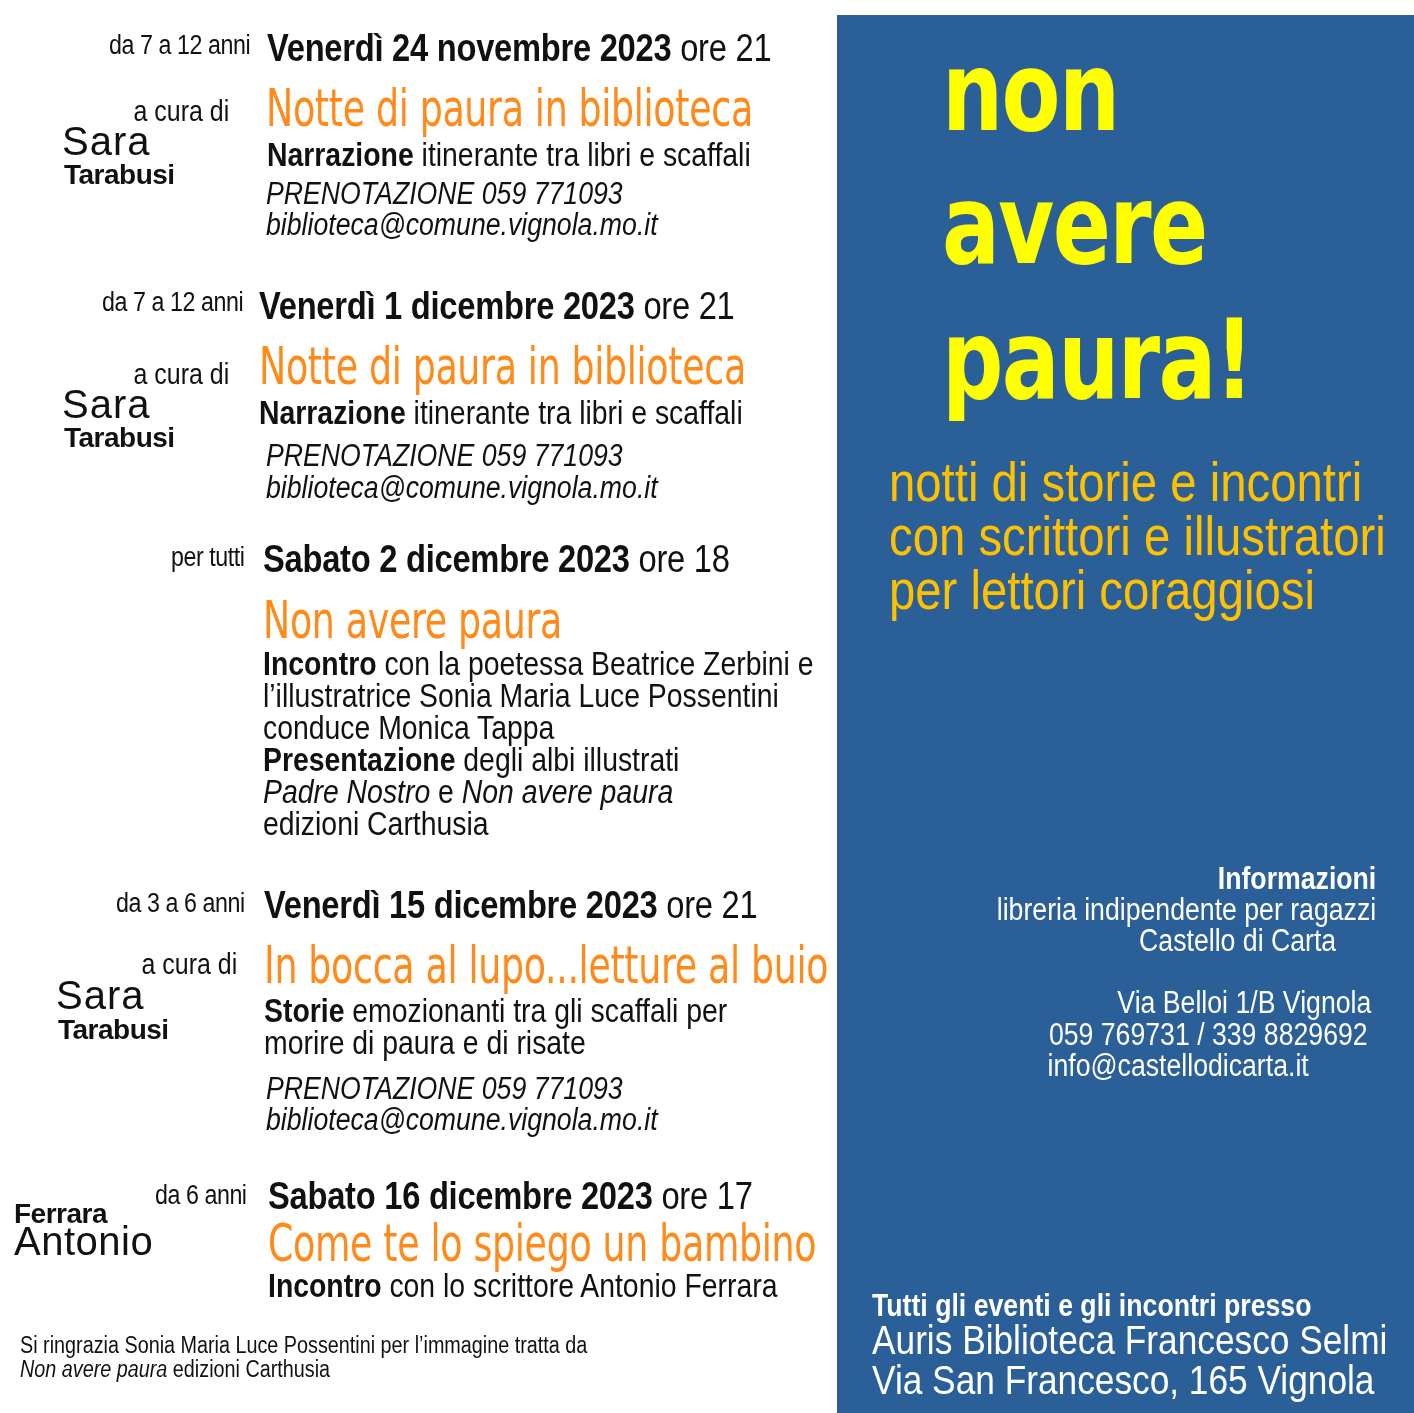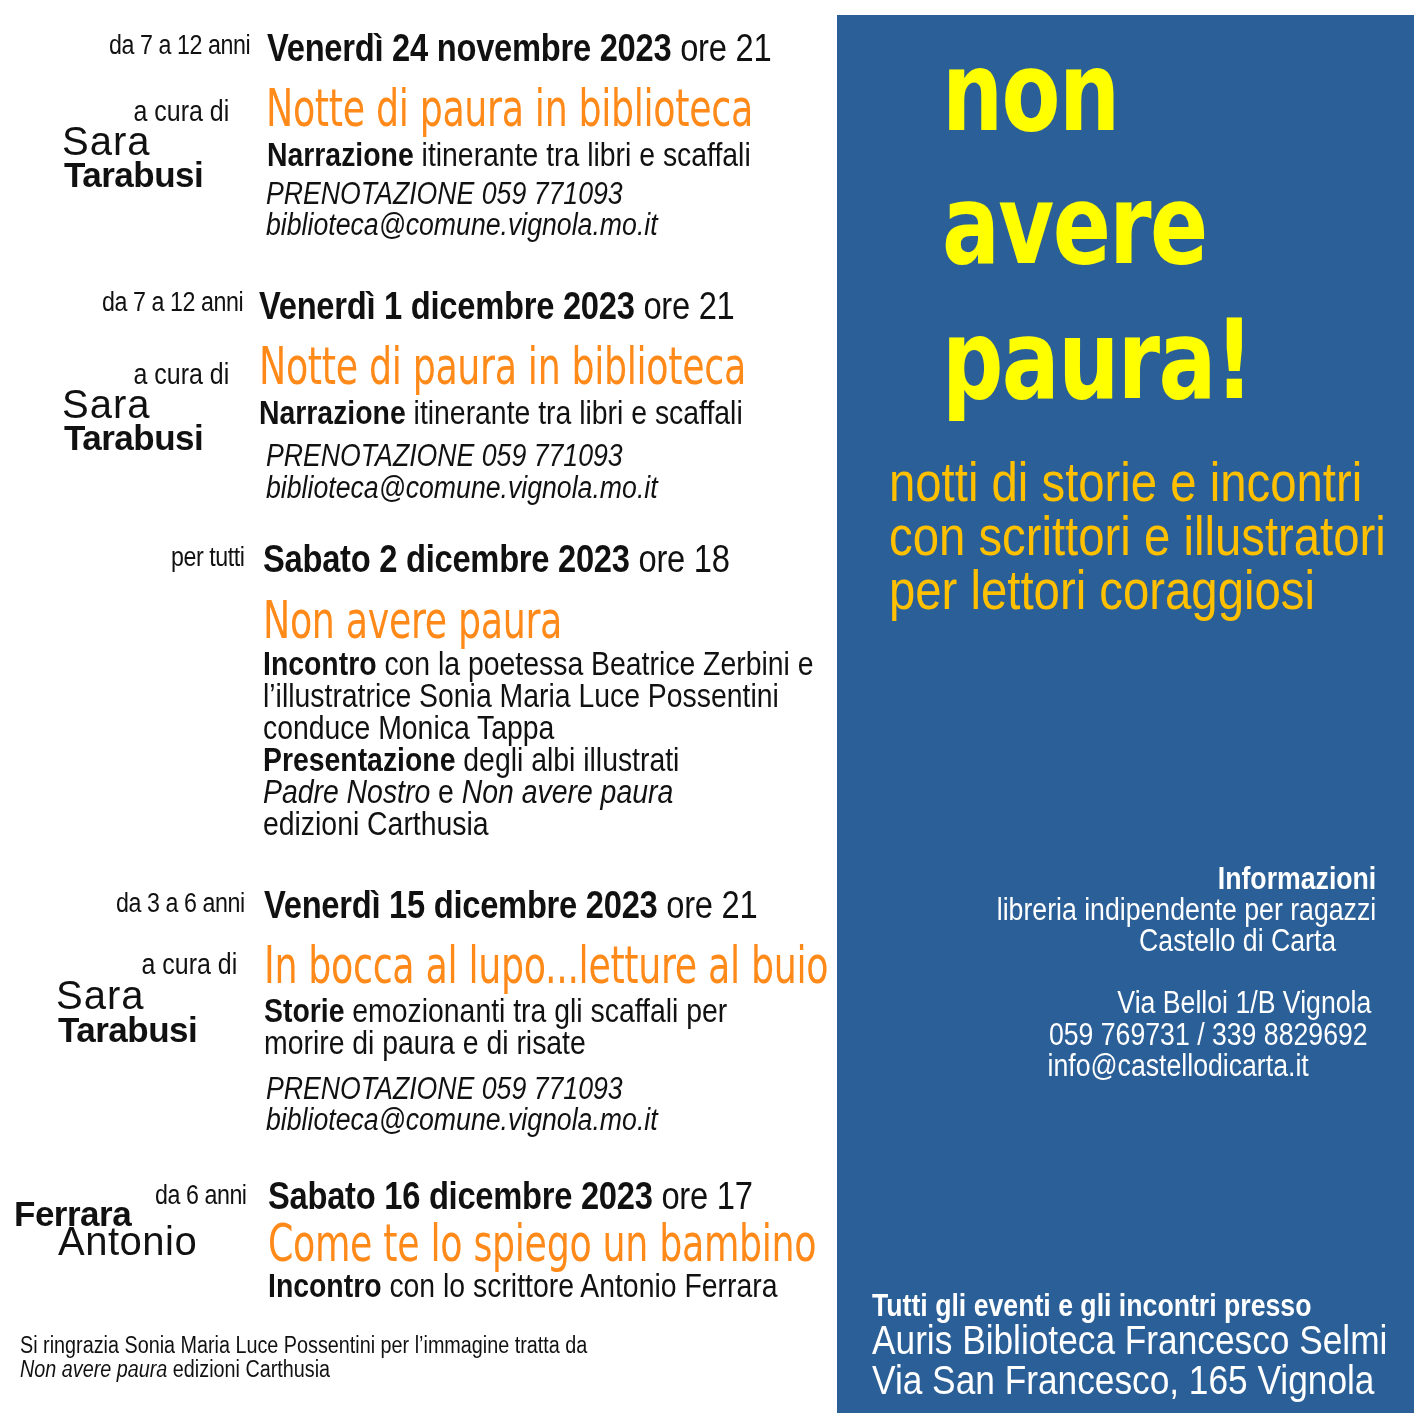--- a/index.html
+++ b/index.html
@@ -15,21 +15,21 @@
   
   .age { position: absolute; font-size: 27px; text-align: right; white-space: nowrap; letter-spacing: -0.5px; transform: scaleX(0.86); transform-origin: 100% 0; }
   .date { position: absolute; font-size: 38px; white-space: nowrap; transform: scaleX(0.86); transform-origin: 0 0; letter-spacing: -0.3px; }
   .date b { font-weight: 700; }
   .title { position: absolute; white-space: nowrap; color: #ff8a1a; font-family: "DejaVu Sans", sans-serif; font-size: 52px; transform: scaleX(0.70); transform-origin: 0 0; letter-spacing: -0.5px; font-weight: 400; }
   .desc { position: absolute; white-space: nowrap; font-size: 33px; line-height: 32px; transform: scaleX(0.86); transform-origin: 0 0; }
   .desc b { font-weight: 700; }
   .book { position: absolute; white-space: nowrap; font-style: italic; font-size: 31px; line-height: 31px; transform: scaleX(0.86); transform-origin: 0 0; }
   .cura { position: absolute; font-size: 29px; white-space: nowrap; transform: scaleX(0.86); transform-origin: 100% 0; text-align: right; }
   .name1 { position: absolute; font-size: 40px; white-space: nowrap; letter-spacing: 1px; line-height: 34px; }
-  .name2 { position: absolute; font-size: 35px; white-space: nowrap; font-weight: 700; line-height: 36px; letter-spacing: -0.5px; text-align: right; }
+  .name2 { position: absolute; font-size: 28px; white-space: nowrap; font-weight: 700; line-height: 36px; letter-spacing: -0.5px; text-align: right; }
   .names3 { position: absolute; font-size: 40px; font-weight: 700; line-height: 32px; white-space: nowrap; letter-spacing: -0.5px; }
   .credits { position: absolute; left: 20px; top: 1333px; font-size: 23px; line-height: 24px; transform: scaleX(0.86); transform-origin: 0 0; white-space: nowrap; }
   .credits i { font-style: italic; }
 
   
   .headline { position: absolute; left: 105px; color: #ffff00; font-family: "DejaVu Sans", sans-serif; font-weight: 700; font-size: 110px; line-height: 110px; transform: scaleX(0.78); transform-origin: 0 0; white-space: nowrap; letter-spacing: -2px; }
   .subtitle { position: absolute; left: 52px; top: 440px; color: #ffc000; font-size: 55px; line-height: 54px; transform: scaleX(0.86); transform-origin: 0 0; white-space: nowrap; }
   .info { position: absolute; color: #ffffff; font-size: 31px; line-height: 31px; white-space: nowrap; transform: scaleX(0.86); transform-origin: 100% 0; text-align: right; }
   .info b { font-weight: 700; }
   .venue-head { position: absolute; left: 35px; top: 1273px; color: #fff; font-size: 31px; font-weight: 700; transform: scaleX(0.86); transform-origin: 0 0; white-space: nowrap; }
@@ -80,21 +80,21 @@
   <div class="title" style="left:264px; top:935px;">In bocca al lupo...letture al buio</div>
   <div class="desc" style="left:264px; top:995px;">
     <div><b>Storie</b> <span>emozionanti tra gli scaffali per</span></div>
     <div>morire di paura e di risate</div>
   </div>
   <div class="book" style="left:266px; top:1073px;">PRENOTAZIONE  059 771093</div>
   <div class="book" style="left:266px; top:1104px;">biblioteca@comune.vignola.mo.it</div>
 
   <div class="age" style="right:590px; top:1180px;">da 6 anni</div>
   <div class="date" style="left:268px; top:1175px;"><b>Sabato 16 dicembre 2023</b> <span>ore 17</span></div>
-  <div class="name1" style="left:14px; top:1224px; letter-spacing:0.5px;margin-left:44px;">Antonio</div>
+  <div class="name1" style="left:14px; top:1224px; letter-spacing:0.5px;">Antonio</div>
   <div class="name2" style="left:14px; top:1196px;">Ferrara</div>
   <div class="title" style="left:268px; top:1213px;">Come te lo spiego un bambino</div>
   <div class="desc" style="left:268px; top:1270px;"><b>Incontro</b> <span>con lo scrittore Antonio Ferrara</span></div>
 
   <div class="credits">
     <div>Si ringrazia Sonia Maria Luce Possentini per l’immagine tratta da</div>
     <div><i>Non avere paura</i> <span>edizioni Carthusia</span></div>
   </div>
 </div>
 

